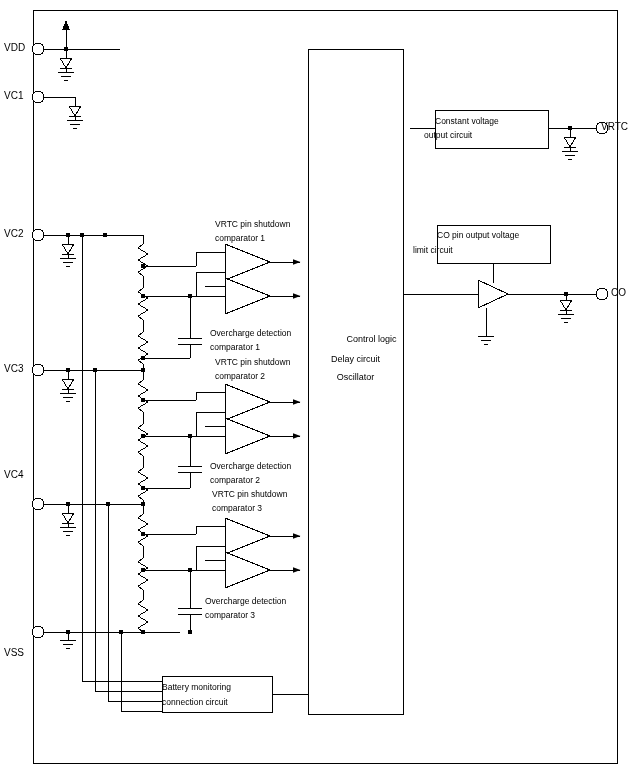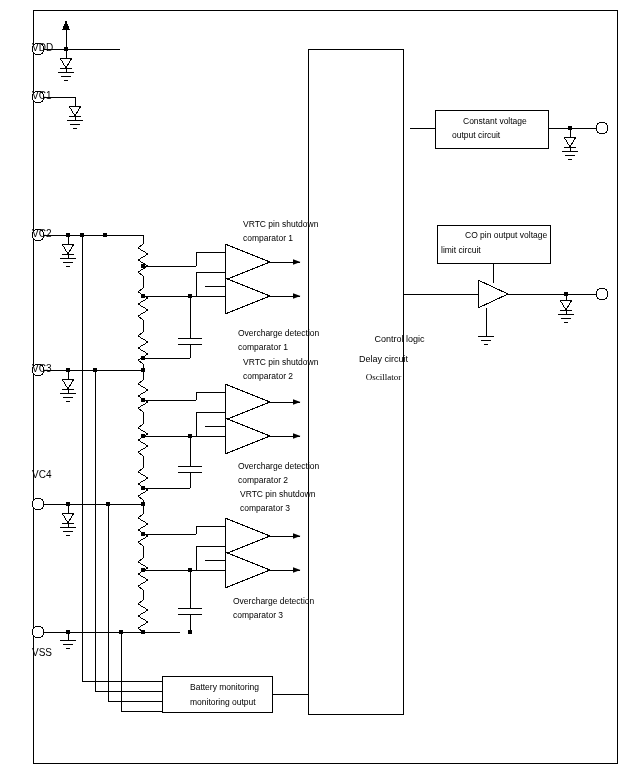--- a/index.html
+++ b/index.html
@@ -23,21 +23,20 @@
     top: 0;
     width: 629px;
     height: 773px;
   }
   .lbl {
     position: absolute;
     font-size: 9px;
     color: #000000;
     line-height: 11px;
     white-space: pre;
-    margin-left: 28px;
   }
   .lbl.center {
     text-align: center;
   }
   .pin-label {
     font-size: 10px;
   }
   .box-label {
     font-size: 8.5px;
   }
@@ -305,30 +304,30 @@
   <div class="lbl pin-label" style="left:4px; top:90px;">VC1</div>
   <div class="lbl pin-label" style="left:4px; top:228px;">VC2</div>
   <div class="lbl pin-label" style="left:4px; top:363px;">VC3</div>
   <div class="lbl pin-label" style="left:4px; top:469px;">VC4</div>
   <div class="lbl pin-label" style="left:4px; top:647px;text-align:center;">VSS</div>
   <div class="lbl pin-label" style="left:601px; top:121px;">VRTC</div>
   <div class="lbl pin-label" style="left:611px; top:287px;">CO</div>
 
   <div class="lbl center" style="left:308px; top:334px; width:95px;padding-left:16px;">Control logic</div>
   <div class="lbl center" style="left:308px; top:354px; width:95px;">Delay circuit</div>
-  <div class="lbl center" style="left:308px; top:372px; width:95px;font-family:Liberation Serif, serif;">Oscillator</div>
+  <div class="lbl center" style="left:308px; top:372px; width:95px;">Oscillator</div>
 
   <div class="lbl box-label" style="left:435px; top:116px; width:113px;">Constant voltage</div>
   <div class="lbl box-label" style="left:424px; top:130px; width:113px;">output circuit</div>
 
   <div class="lbl box-label" style="left:437px; top:230px; width:113px;">CO pin output voltage</div>
   <div class="lbl box-label" style="left:413px; top:245px; width:113px;">limit circuit</div>
 
   <div class="lbl box-label" style="left:162px; top:682px; width:110px;">Battery monitoring</div>
-  <div class="lbl box-label" style="left:162px; top:697px; width:110px;">monitoring output</div>
+  <div class="lbl box-label" style="left:162px; top:697px; width:110px;">connection circuit</div>
 
   <div class="lbl box-label" style="left:215px; top:219px; width:110px;">VRTC pin shutdown</div>
   <div class="lbl box-label" style="left:215px; top:233px; width:110px;">comparator 1</div>
 
   <div class="lbl box-label" style="left:210px; top:328px; width:120px;">Overcharge detection</div>
   <div class="lbl box-label" style="left:210px; top:342px; width:120px;">comparator 1</div>
 
   <div class="lbl box-label" style="left:215px; top:357px; width:110px;">VRTC pin shutdown</div>
   <div class="lbl box-label" style="left:215px; top:371px; width:110px;">comparator 2</div>
 

